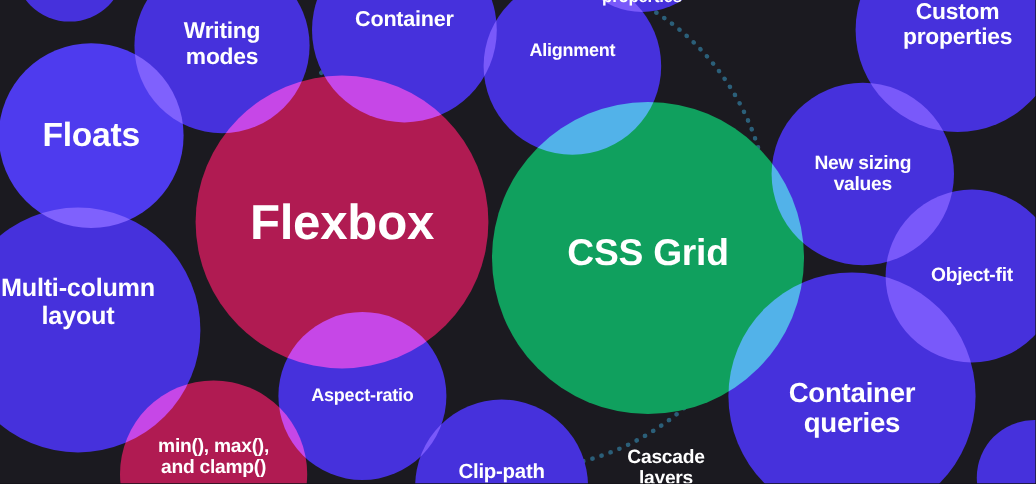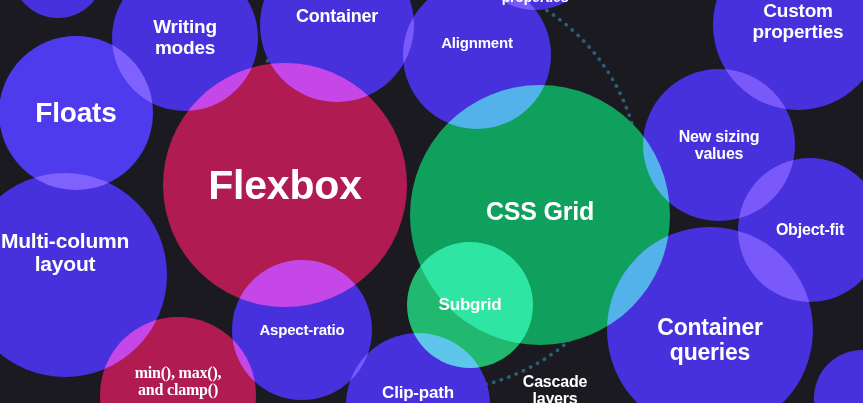--- a/index.html
+++ b/index.html
@@ -77,31 +77,28 @@
       <div class="bubble" style="left: 738px; top: 158px; width: 144px; height: 144px; background: rgb(70, 49, 220); font-size: 16px;">
         <span class="lbl">Object-fit</span>
       </div>
       <div class="bubble" style="left: -37px; top: 173px; width: 204px; height: 204px; background: rgb(70, 49, 220); font-size: 21px;">
         <span class="lbl" style="transform: translateY(-22px);">Multi-column
 layout</span>
       </div>
       <div class="bubble" style="left: 163px; top: 63px; width: 244px; height: 244px; background: rgb(176, 27, 82); font-size: 41px;">
         <span class="lbl">Flexbox</span>
       </div>
-      <div class="bubble" style="left: 410px; top: 85px; width: 260px; height: 260px; background: rgb(16, 160, 94); font-size: 25px;">
+      <div class="bubble" style="left: 410px; top: 85px; width: 260px; height: 260px; background: rgb(16, 160, 94); font-size: 31px;">
         <span class="lbl" style="transform: translateY(-4px);">CSS Grid</span>
-      </div>
-      <div class="bubble" style="left: 407px; top: 242px; width: 126px; height: 126px; background: rgb(33, 184, 111); font-size: 17px;">
-        <span class="lbl">Subgrid</span>
       </div>
       <div class="bubble" style="left: 232px; top: 260px; width: 140px; height: 140px; background: rgb(70, 49, 220); font-size: 15px;">
         <span class="lbl">Aspect-ratio</span>
       </div>
       <div class="bubble" style="left: 100px; top: 317px; width: 156px; height: 156px; background: rgb(176, 27, 82); font-size: 16px;">
-        <span class="lbl" style="transform: translateY(-14px); font-family: Liberation Serif, serif;">min(), max(),
+        <span class="lbl" style="transform: translateY(-14px);">min(), max(),
 and clamp()</span>
       </div>
       <div class="bubble" style="left: 346px; top: 333px; width: 144px; height: 144px; background: rgb(70, 49, 220); font-size: 17px;">
         <span class="lbl" style="transform: translateY(-12px);">Clip-path</span>
       </div>
       <div class="bubble" style="left: 495px; top: 360px; width: 120px; height: 120px; background: transparent; font-size: 16px; mix-blend-mode: normal;">
         <span class="lbl" style="transform: translateY(-30px);">Cascade
 layers</span>
       </div>
       <div class="bubble" style="left: 607px; top: 227px; width: 206px; height: 206px; background: rgb(70, 49, 220); font-size: 23px;">

